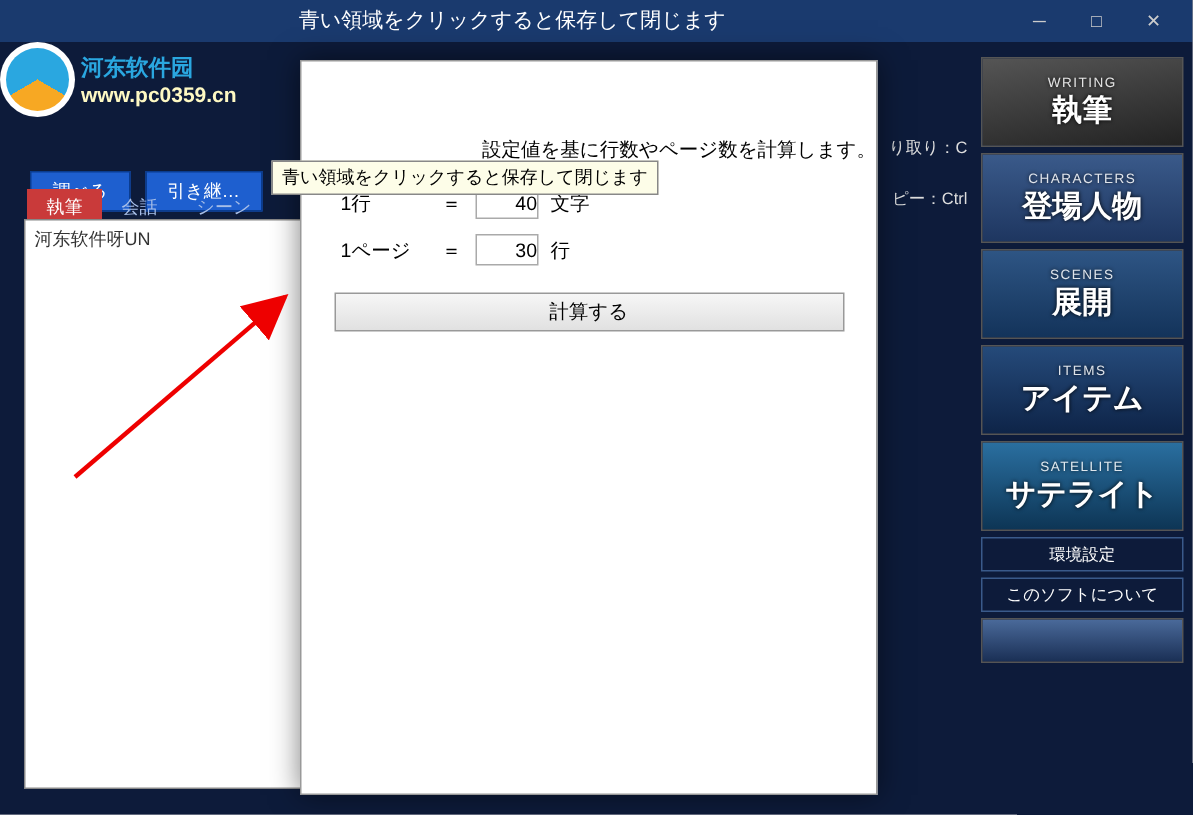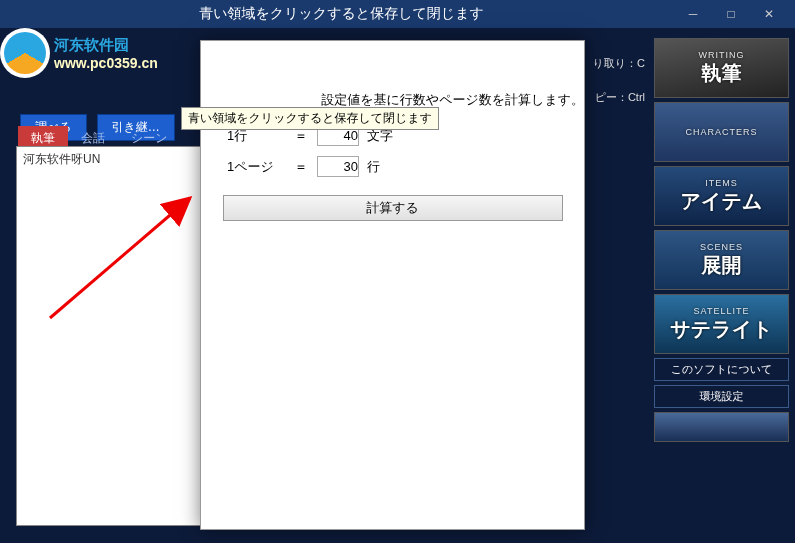--- a/index.html
+++ b/index.html
@@ -146,20 +146,21 @@
   border: 1px solid #3a5a8a;
   padding: 3px 4px;
   font-size: 11px;
   text-align: center;
 }
 .shortcut-hint {
   position: absolute;
   right: 150px;
   color: #ddd;
   font-size: 11px;
+  margin-top: 35px;
 }
 
 .modal {
   position: absolute;
   top: 12px;
   left: 200px;
   width: 385px;
   height: 490px;
   background: #fff;
   border: 1px solid #999;
@@ -261,35 +262,36 @@
     <span>河东软件呀UN</span>
   </div>
 
   <div class="right-panel">
     <div class="nav-thumb writing">
       <span class="nav-thumb-eng">WRITING</span>
       <span class="nav-thumb-jp">執筆</span>
     </div>
     <div class="nav-thumb">
       <span class="nav-thumb-eng">CHARACTERS</span>
+      <span class="nav-thumb-jp">登場人物</span>
+    </div>
+    <div class="nav-thumb scenes">
+      <span class="nav-thumb-eng">SCENES</span>
+      <span class="nav-thumb-jp">展開</span>
     </div>
     <div class="nav-thumb items">
       <span class="nav-thumb-eng">ITEMS</span>
       <span class="nav-thumb-jp">アイテム</span>
     </div>
-    <div class="nav-thumb scenes">
-      <span class="nav-thumb-eng">SCENES</span>
-      <span class="nav-thumb-jp">展開</span>
-    </div>
     <div class="nav-thumb satellite">
       <span class="nav-thumb-eng">SATELLITE</span>
       <span class="nav-thumb-jp">サテライト</span>
     </div>
+    <div class="nav-small-btn">環境設定</div>
     <div class="nav-small-btn">このソフトについて</div>
-    <div class="nav-small-btn">環境設定</div>
     <div class="nav-thumb" style="height:30px;background:linear-gradient(#4a6a9a,#1a2f55)"></div>
   </div>
 
   <div class="modal">
     <div class="modal-desc">設定値を基に行数やページ数を計算します。</div>
     <div class="tooltip-box">青い領域をクリックすると保存して閉じます</div>
 
     <div class="input-row">
       <span class="lbl">1行</span>
       <span class="eq">＝</span>

